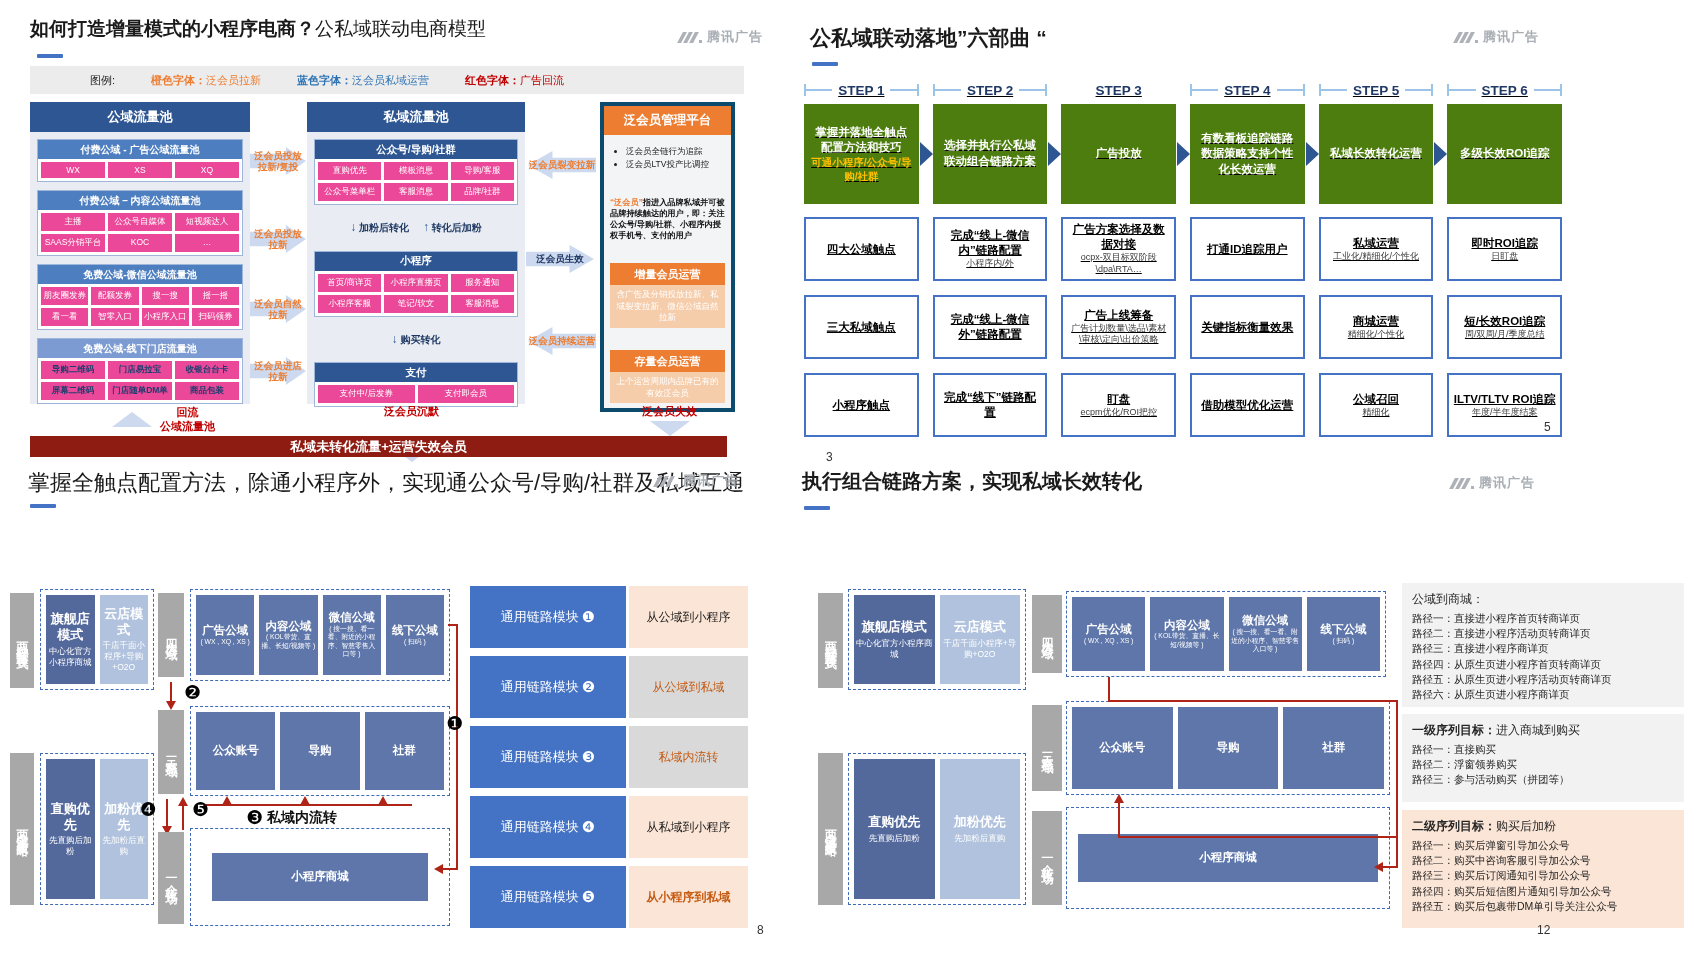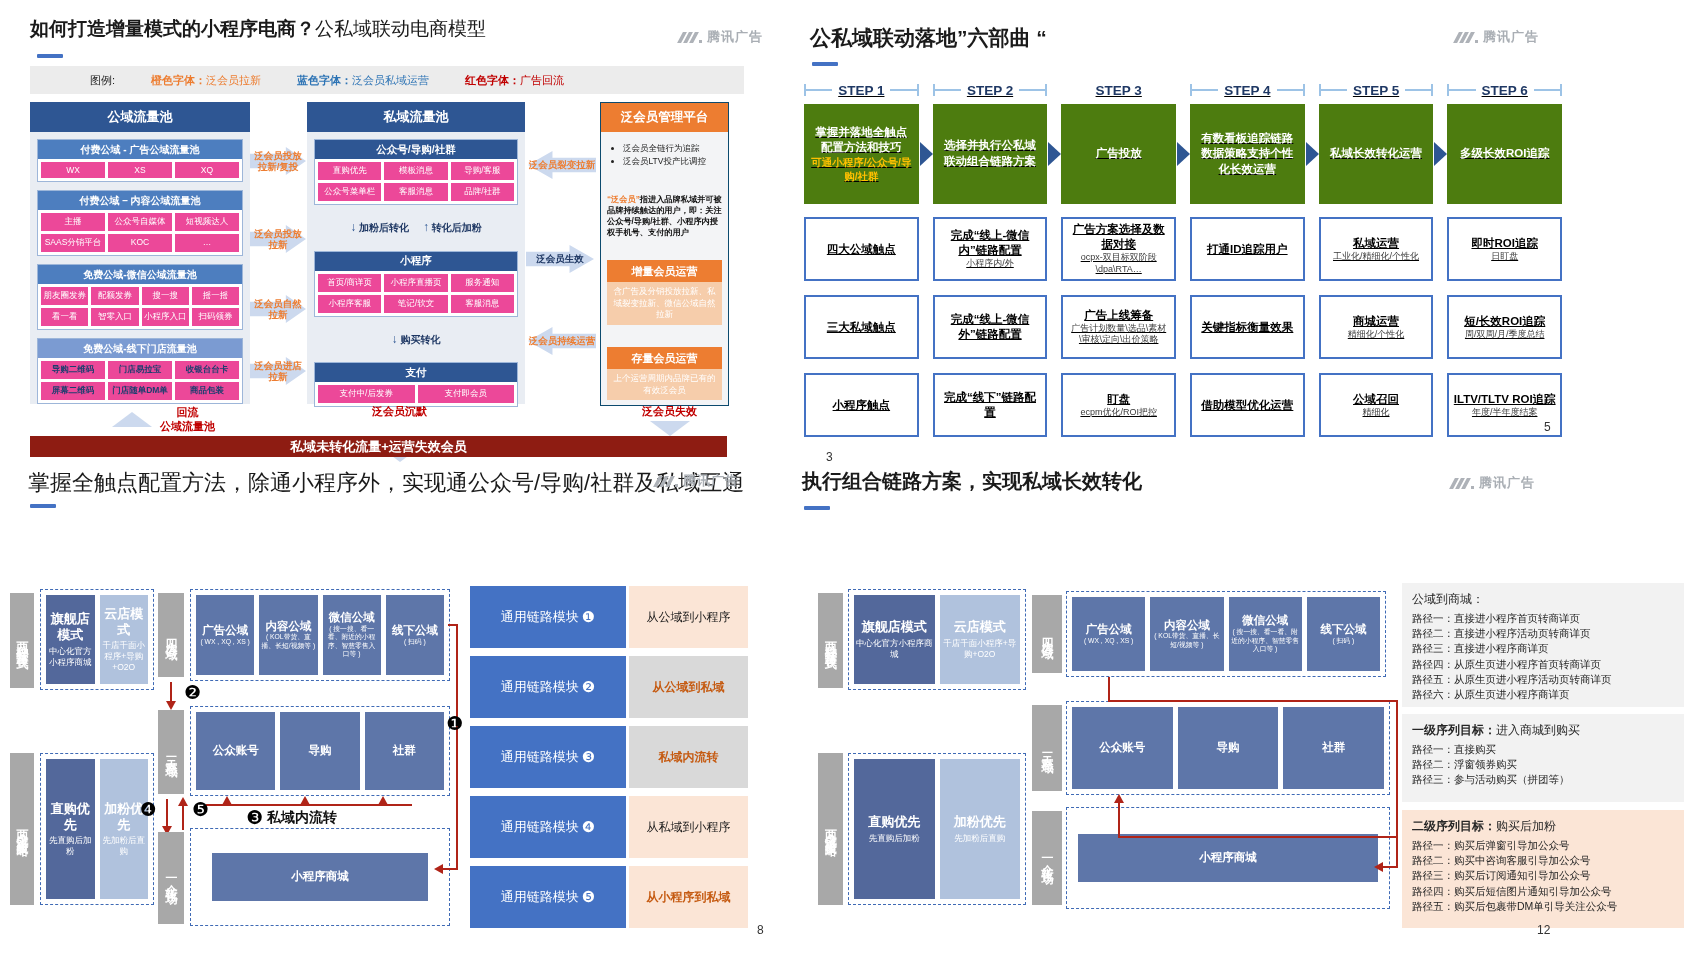--- a/index.html
+++ b/index.html
@@ -35,21 +35,21 @@
   .grp.dk .chip{color:#1e3e6f;font-weight:600;}
   .pvt .grp-head{background:#2e5693;font-size:10.5px;}
   .cvt{display:flex;justify-content:center;align-items:center;gap:14px;color:#1f3864;font-weight:bold;font-size:10px;}
   .cvt .ag{color:#2e5693;font-size:12px;}
   .flowlab{position:absolute;width:56px;height:38px;display:flex;align-items:center;justify-content:center;text-align:center;}
   .flowlab::before{content:"";position:absolute;inset:5px 0;background:#ccd9ee;
     clip-path:polygon(0 24%,64% 24%,64% 0,100% 50%,64% 100%,64% 76%,0 76%);}
   .flowlab.left::before{clip-path:polygon(100% 24%,36% 24%,36% 0,0 50%,36% 100%,36% 76%,100% 76%);}
   .flowlab span{position:relative;color:#ed7d31;font-weight:bold;font-size:9.5px;line-height:1.2;}
   .flowlab.navy span{color:#1f3864;}
-  .mp{position:absolute;background:#f3f4f6;border:1px solid #0c4a6e;}
+  .mp{position:absolute;background:#f3f4f6;border:4px solid #0c4a6e;}
   .mp-head{background:#ed7d31;color:#fff;font-weight:bold;font-size:12.5px;text-align:center;padding:6px 0;}
   .mp-body{display:flex;flex-direction:column;justify-content:space-between;padding:6px;height:262px;}
   .mp-body ul{margin:4px;padding-left:12px;font-size:8.5px;color:#222;line-height:1.5;}
   .mp-note{font-size:8.2px;font-weight:bold;color:#111;line-height:1.35;}
   .mp-note .or{color:#ed7d31;}
   .mpb-h{background:#ed7d31;color:#fff;font-weight:bold;font-size:11px;text-align:center;padding:3.5px 0;}
   .mpb-b{background:#f6cdab;color:#fff;font-size:8.5px;text-align:center;padding:4px 3px;line-height:1.35;}
   .bl{position:absolute;display:flex;align-items:center;gap:8px;}
   .blc{position:absolute;display:flex;flex-direction:column;align-items:center;gap:2px;}
   .redt{color:#c00000;font-weight:bold;font-size:11px;white-space:pre-line;text-align:center;line-height:1.25;}
@@ -98,21 +98,21 @@
   .ah.l{border-top:5px solid transparent;border-bottom:5px solid transparent;border-right:9px solid #b02418;}
   .numg{position:absolute;font-size:19px;line-height:1;color:#000;}
   .m3row{position:absolute;display:flex;align-items:center;gap:4px;}
   .m3t{font-size:14px;font-weight:bold;color:#111;}
   .mods{position:absolute;}
   .modrow{display:flex;gap:3px;height:62px;margin-bottom:8px;}
   .modbox{width:156px;background:#4472c4;color:#fff;font-size:13px;display:flex;align-items:center;justify-content:center;gap:3px;}
   .mnum{font-size:15px;}
   .modlab{flex:1;display:flex;align-items:center;justify-content:center;font-size:12px;text-align:center;}
   .cream{background:#fbe5d6;color:#1a1a1a;}
-  .grayor{background:#d9d9d9;color:#c55a11;font-weight:bold;}
+  .grayor{background:#d9d9d9;color:#c55a11;font-weight:normal;}
   .creamor{background:#fbe5d6;color:#c55a11;font-weight:bold;}
   .panel{position:absolute;padding:8px 10px;font-size:10.5px;color:#262626;box-sizing:border-box;}
   .panel.gray{background:#f2f2f2;}
   .panel.peach{background:#fbe5d6;}
   .p-title{font-size:12px;margin-bottom:3px;}
   .p-title b{font-weight:bold;}
   .p-line{line-height:1.45;}
 </style>
 </head>
 <body>
@@ -267,21 +267,21 @@
         <div class="mpb-b">上个运营周期内品牌已有的有效泛会员</div>
       </div>
     </div>
   </div>
 
   <div class="bl" style="left:112px;top:406px;">
     <i class="tri-up"></i>
     <span class="redt">回流
 公域流量池</span>
   </div>
-  <div class="blc" style="left:372px;top:405px;gap:28px;">
+  <div class="blc" style="left:384px;top:405px;gap:28px;">
     <span class="redt">泛会员沉默</span>
     <i class="tri-dn"></i>
   </div>
   <div class="blc" style="left:642px;top:405px;">
     <span class="redt">泛会员失效</span>
     <i class="tri-dn"></i>
   </div>
   <div class="redbar" style="left:30px;top:436px;width:697px;height:21px;">私域未转化流量+运营失效会员</div>
 </div>
 

